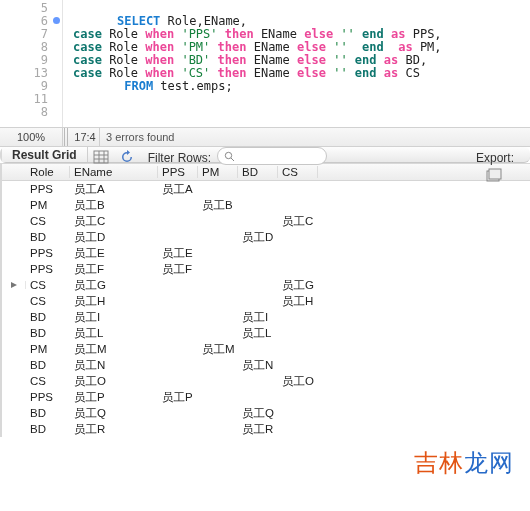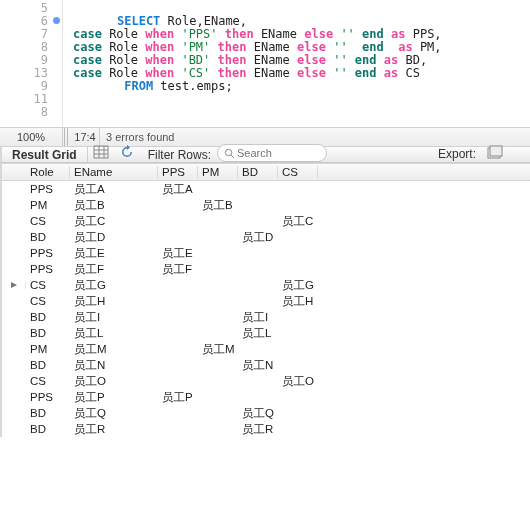--- a/index.html
+++ b/index.html
@@ -13,28 +13,28 @@
   .kw-red { color: #0f766e; font-weight: 600; }
   .kw-teal { color: #ec4899; font-weight: 600; }
   .str { color: #15803d; }
   .plain { color: #222; margin-top: 26px; }
   .status-bar { display: flex; align-items: center; height: 20px; border-top: 1px solid #d1d1d1; border-bottom: 1px solid #d1d1d1; background: linear-gradient(#f8f8f8,#ececec); font-size: 11px; color: #444; }
   .status-bar .zoom { width: 62px; text-align: center; }
   .status-bar .divider { width: 1px; background: #cfcfcf; height: 100%; }
   .status-bar .handle { width:6px; height:100%; background: repeating-linear-gradient(90deg,#b9b9b9 0 1px, transparent 1px 3px); margin:0 1px;}
   .status-bar .pos { width: 28px; text-align: center; }
   .status-bar .errs { padding-left: 6px; color: #555; }
-  .toolbar { display: flex; align-items: flex-end; height: 16px; background: linear-gradient(#fdfdfd,#e9e9e9); border-bottom: 1px solid #c9c9c9; border-left: 2px solid #d8d8d8; font-size: 12px; color: #333; }
+  .toolbar { display: flex; align-items: flex-start; height: 16px; background: linear-gradient(#fdfdfd,#e9e9e9); border-bottom: 1px solid #c9c9c9; border-left: 2px solid #d8d8d8; font-size: 12px; color: #333; border-radius: 6px; }
   .toolbar .tab { background: linear-gradient(#fefefe,#ececec); border-right: 1px solid #cfcfcf; padding: 0 10px; height: 100%; display: flex; align-items: center; font-weight: 600; }
   .toolbar .icon-btn { width: 22px; height: 20px; margin: 0 2px; display: inline-flex; align-items: center; justify-content: center; }
   .toolbar svg { display: block; }
   .toolbar .label { margin: 4px 6px 0 8px; }
   .searchwrap { display: flex; align-items: center; background: #fff; border: 1px solid #c7c7c7; border-radius: 10px; height: 18px; padding: 0 6px; width: 110px; }
   .searchwrap input { border: none; outline: none; font-size: 11px; width: 78px; background: transparent; color: #666; }
-  .toolbar .export { margin-left: auto; padding-right: 22px; display: flex; align-items: center; }
+  .toolbar .export { margin-left: auto; padding-right: 10px; display: flex; align-items: center; flex-direction: column; }
   .grid { border-top: 1px solid #d8d8d8; font-size: 12px; background: #fff; border-left: 2px solid #d8d8d8; }
   .row { display: grid; grid-template-columns: 24px 44px 88px 40px 40px 40px 40px 1fr; height: 16px; align-items: center; }
   .row.hdr { background: linear-gradient(#fafafa,#ececec); border-bottom: 1px solid #d5d5d5; color: #333; font-weight: 400; height: 17px;}
   .row.hdr .cell { border-right: 1px solid #dcdcdc; }
   .row .cell { padding: 0 4px; overflow: hidden; white-space: nowrap; font-size: 11.5px; color: #222;}
   .row .rowhead { border-right: 1px solid #e6e6e6; display:flex; align-items:center; justify-content:center;}
   .row.selected .cell.selcell { background: #e5e5e5; }
   .empty-area { height: 74px; border-top: 0; }
   .wm { position: absolute; right: 16px; font-family: "STKaiti","Kaiti SC","KaiTi",serif; font-size: 24px; letter-spacing: 1px; pointer-events:none; }
   .wm .a { color: #e25413; }
@@ -85,21 +85,20 @@
       <svg width="14" height="14">
           <path d="M7 2a5 5 0 1 0 5 5h-1.5A3.5 3.5 0 1 1 7 3.5V5l3-2.5L7 0z" fill="#4a7bc8"></path>
         </svg>
     </span>
     <span class="label">Filter Rows:</span>
     <div class="searchwrap">
       <svg width="11" height="11">
           <circle cx="4.5" cy="4.5" r="3.2" fill="none" stroke="#888"></circle>
           <line x1="7" y1="7" x2="10" y2="10" stroke="#888"></line>
         </svg>
-      <input placeholder="Search" style="">
     </div>
     <div class="export">
       <span class="label">Export:</span>
       <span class="icon-btn">
         <svg width="16" height="14">
             <rect x="1" y="3" width="12" height="10" fill="none" stroke="#888"></rect>
             <rect x="3" y="1" width="12" height="10" fill="#eee" stroke="#888"></rect>
           </svg>
       </span>
     </div>
@@ -276,13 +275,16 @@
         <div class="cell">员工R</div>
         <div class="cell"></div>
         <div class="cell"></div>
         <div class="cell">员工R</div>
         <div class="cell"></div>
         <div class="cell"></div>
       </div>
     </div>
   <div class="empty-area"></div>
 
+  <div class="wm" style="bottom:32px">
+    <span class="a">吉林</span><span class="b">龙网</span>
+  </div>
 </div>
 
 </body></html>

